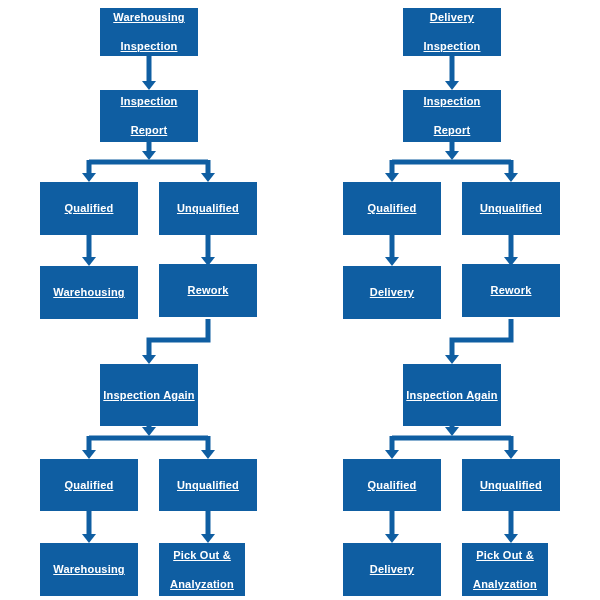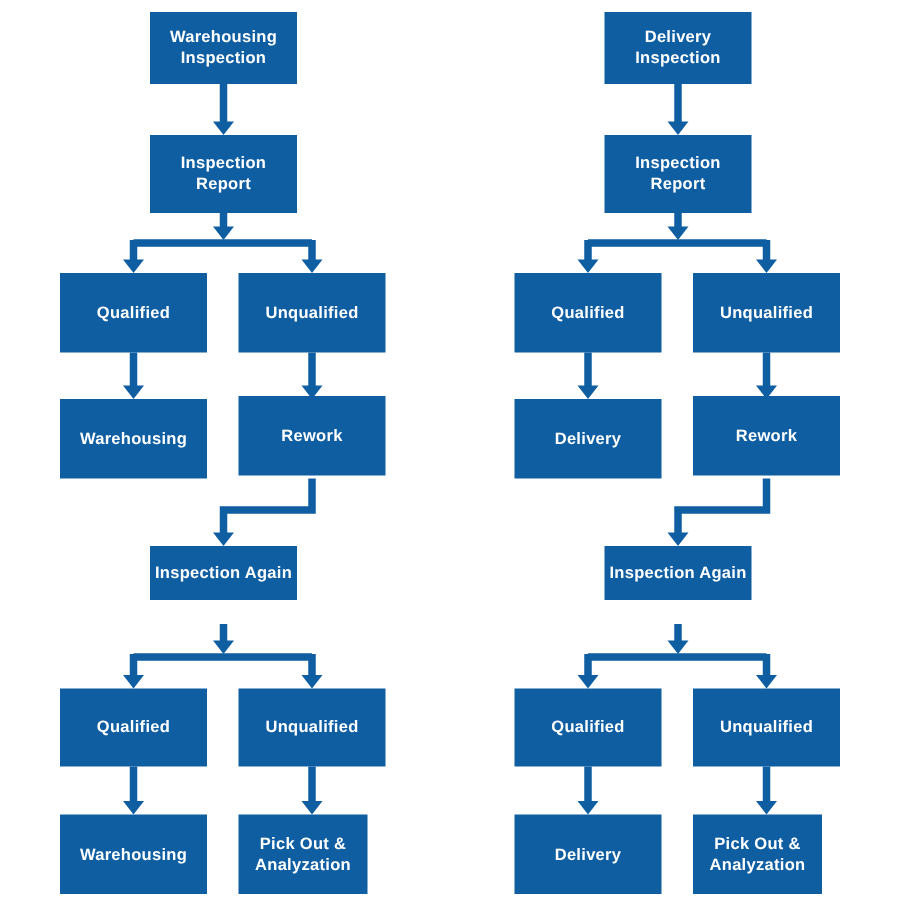--- a/index.html
+++ b/index.html
@@ -46,32 +46,33 @@
   .node {
     position: absolute;
     background: var(--box-color);
     color: var(--text-color);
     display: flex;
     align-items: center;
     justify-content: center;
     text-align: center;
     font-size: 11px;
     font-weight: 700;
-    line-height: 14px;
+    line-height: 29px;
     letter-spacing: 0.2px;
+    text-decoration: underline;
   }
   .node-label { white-space: pre-line; }
   
   .pos-start   { left:100px; top:8px;   width:98px; height:48px; }
   .pos-report  { left:100px; top:90px;  width:98px; height:52px; }
   .pos-q1      { left:40px;  top:182px; width:98px; height:53px; }
   .pos-u1      { left:159px; top:182px; width:98px; height:53px; }
   .pos-p1      { left:40px;  top:266px; width:98px; height:53px; }
   .pos-rework  { left:159px; top:264px; width:98px; height:53px; }
-  .pos-again   { left:100px; top:364px; width:98px; height:36px; }
+  .pos-again   { left:100px; top:364px; width:98px; height:62px; }
   .pos-q2      { left:40px;  top:459px; width:98px; height:52px; }
   .pos-u2      { left:159px; top:459px; width:98px; height:52px; }
   .pos-p2      { left:40px;  top:543px; width:98px; height:53px; }
   .pos-pick    { left:159px; top:543px; width:86px; height:53px; }
 </style>
 </head>
 <body>
 
 <div class="canvas">
 

